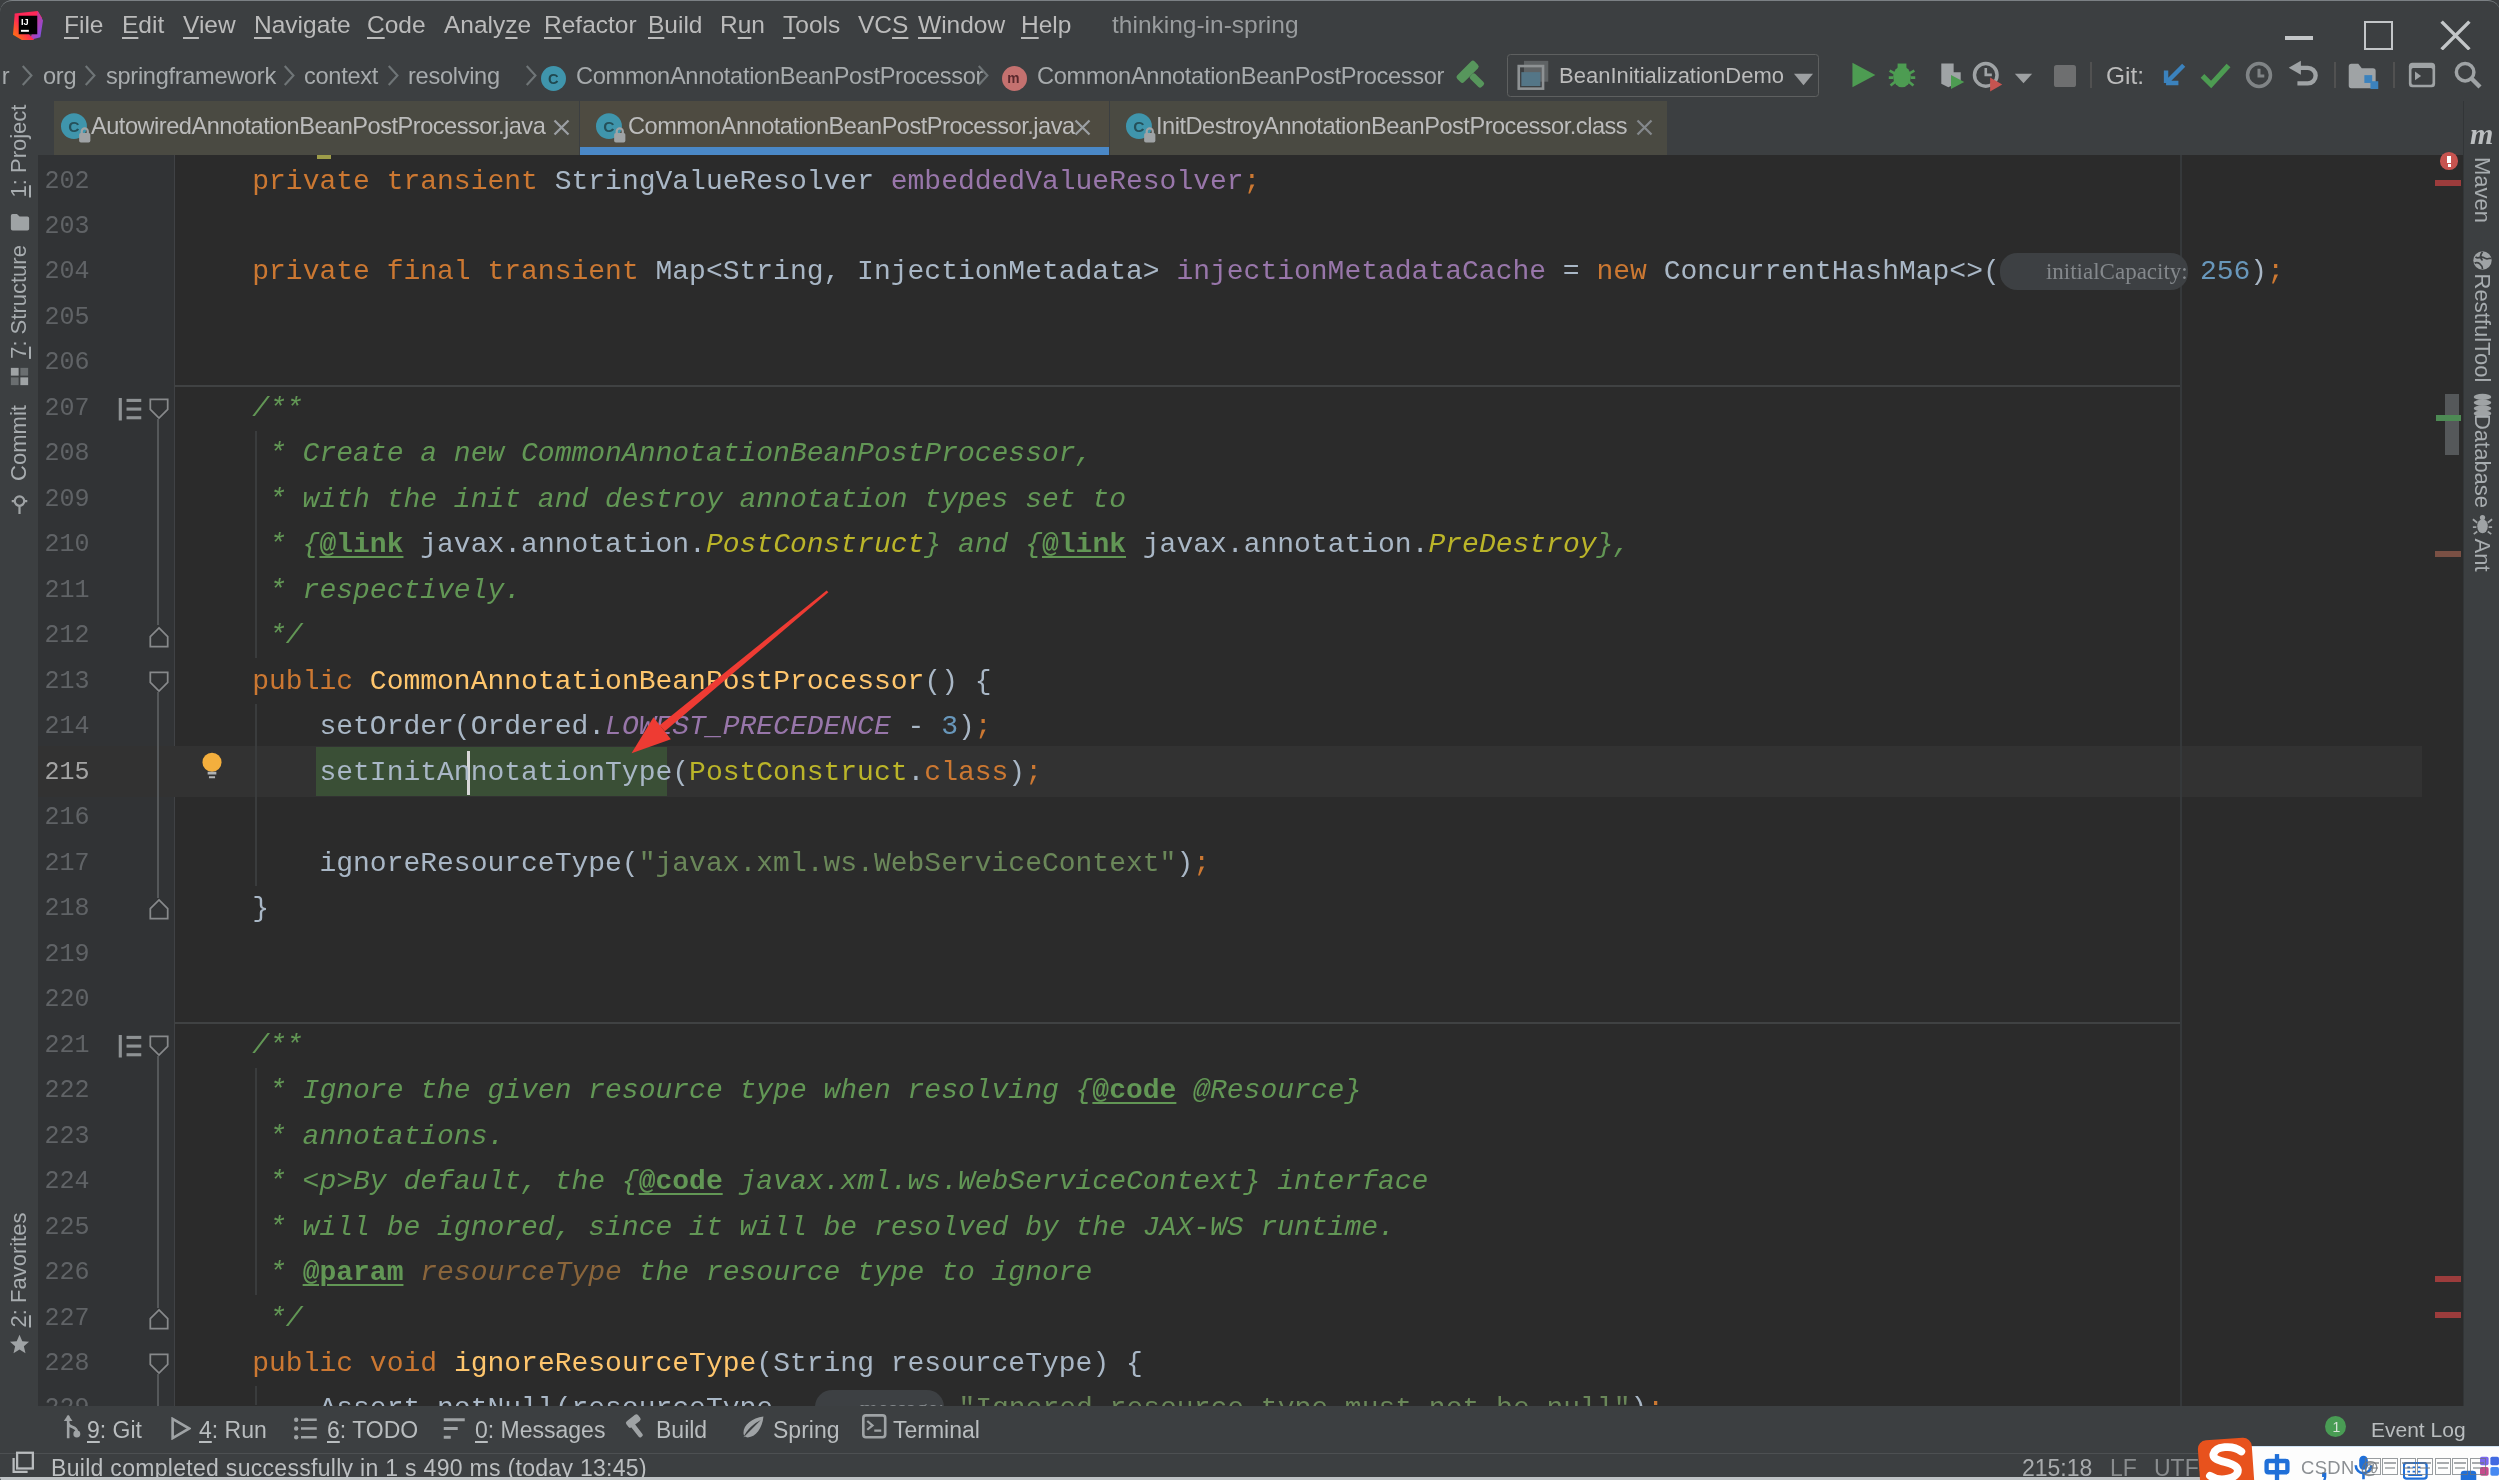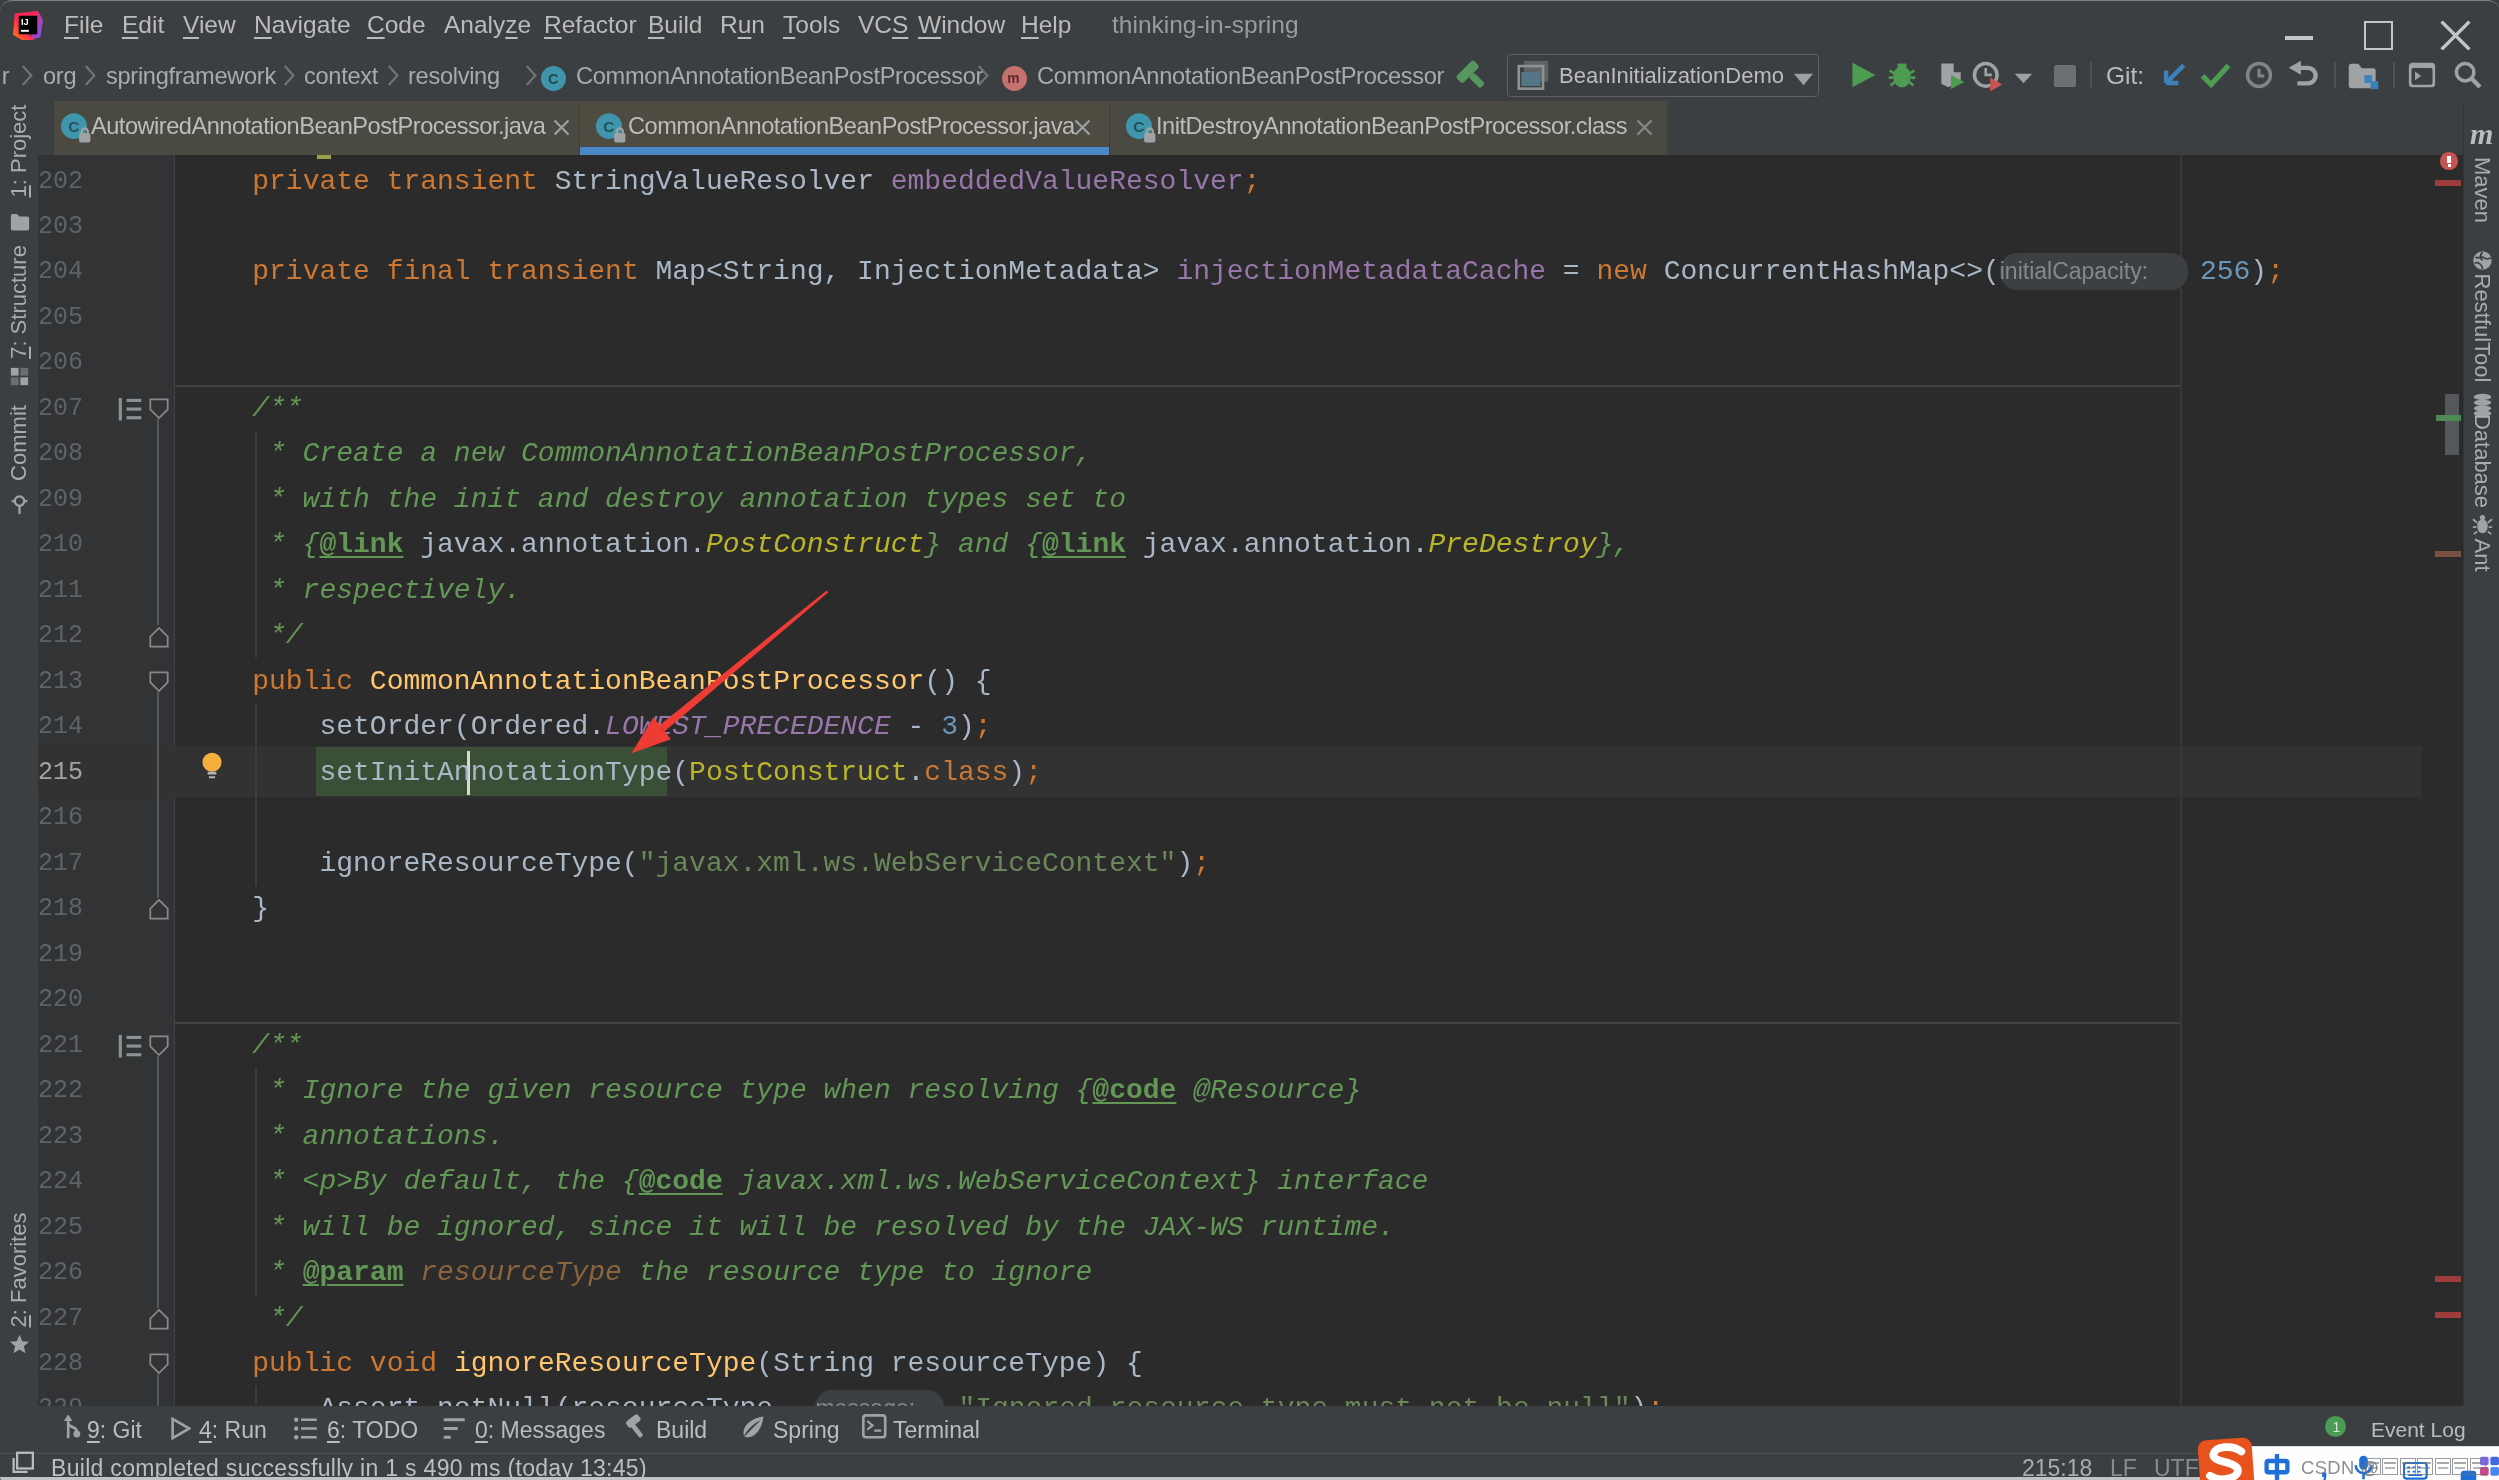--- a/index.html
+++ b/index.html
@@ -4,29 +4,29 @@
 body{font-family:"Liberation Sans",sans-serif;position:relative}
 .abs{position:absolute}
 .bar{position:absolute;left:0;right:0;background:#3c3f41}
 .mi{position:absolute;top:11.4px;font-size:24.5px;color:#bbbbbb;white-space:nowrap}
 .mi u{text-decoration-thickness:1.7px;text-underline-offset:3.5px}
 .crumb{position:absolute;top:63px;font-size:23.6px;letter-spacing:-0.3px;color:#a7abad;white-space:nowrap}
 .tabtxt{font-size:23.6px;letter-spacing:-0.5px;color:#bcbcbc;white-space:nowrap}
 .vtext{position:absolute;font-size:22px;color:#a8adb0;white-space:nowrap}
 .vtext u{text-decoration-thickness:1.7px;text-underline-offset:2.6px}
 .code{position:absolute;left:185px;font-family:"Liberation Mono",monospace;font-size:28px;line-height:45px;white-space:pre;color:#a9b7c6}
-.ln{position:absolute;font-family:"Liberation Mono",monospace;font-size:25px;line-height:45px;color:#606366;text-align:left;width:58px}
+.ln{position:absolute;font-family:"Liberation Mono",monospace;font-size:25px;line-height:45px;color:#606366;text-align:center;width:58px}
 .kw{color:#cc7832}.fld{color:#9876aa}.num{color:#6897bb}.str{color:#6a8759}
 .doc{color:#629755;font-style:italic}
 .dtag{color:#629755;font-weight:bold;text-decoration:underline;text-decoration-thickness:1.7px;text-underline-offset:4.4px}
 .olv{color:#bbb529}.olvi{color:#bbb529;font-style:italic}
 .refi{color:#a9b7c6;}
 .mth{color:#ffc66d}.smi{color:#cc7832}
 .sfld{color:#9876aa;font-style:italic}
-.inlay{display:inline-block;background:#3d4043;color:#84888c;border-radius:17px;font-family:Liberation Sans, sans-serif;font-size:23px;height:37px;line-height:37px;vertical-align:0px;text-align:left}
+.inlay{display:inline-block;background:#3d4043;color:#84888c;border-radius:17px;font-family:Liberation Serif, serif;font-size:23px;height:37px;line-height:37px;vertical-align:0px;text-align:right}
 .sep{position:absolute;width:1.7px;height:26px;background:#515151;top:62px}
 .bot{position:absolute;font-size:23px;color:#b9bdbf;white-space:nowrap;top:1417px}
 .bot u{text-decoration-thickness:1.7px;text-underline-offset:2.6px}
 </style></head><body>
 
 <div class="bar" style="top:0;height:50px"></div>
 <div class="abs" style="top:0;left:0;right:0;height:12.2px;border-top:1.7px solid #7b8084;border-radius:12.2px 12.2px 0 0"></div>
 
 <svg class="abs" style="left:13px;top:9.6px" width="30" height="30" viewBox="0 0 34 34">
  <defs>

